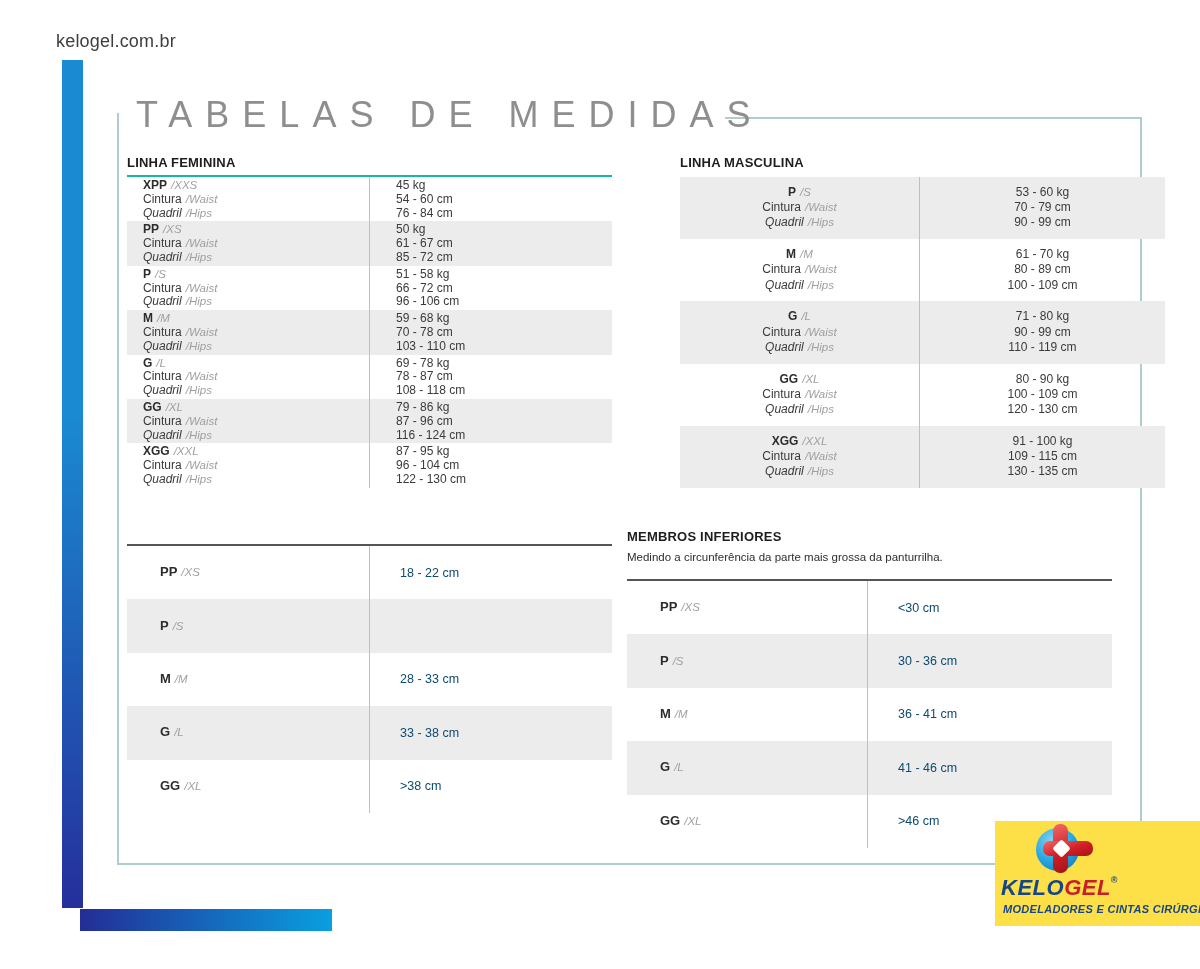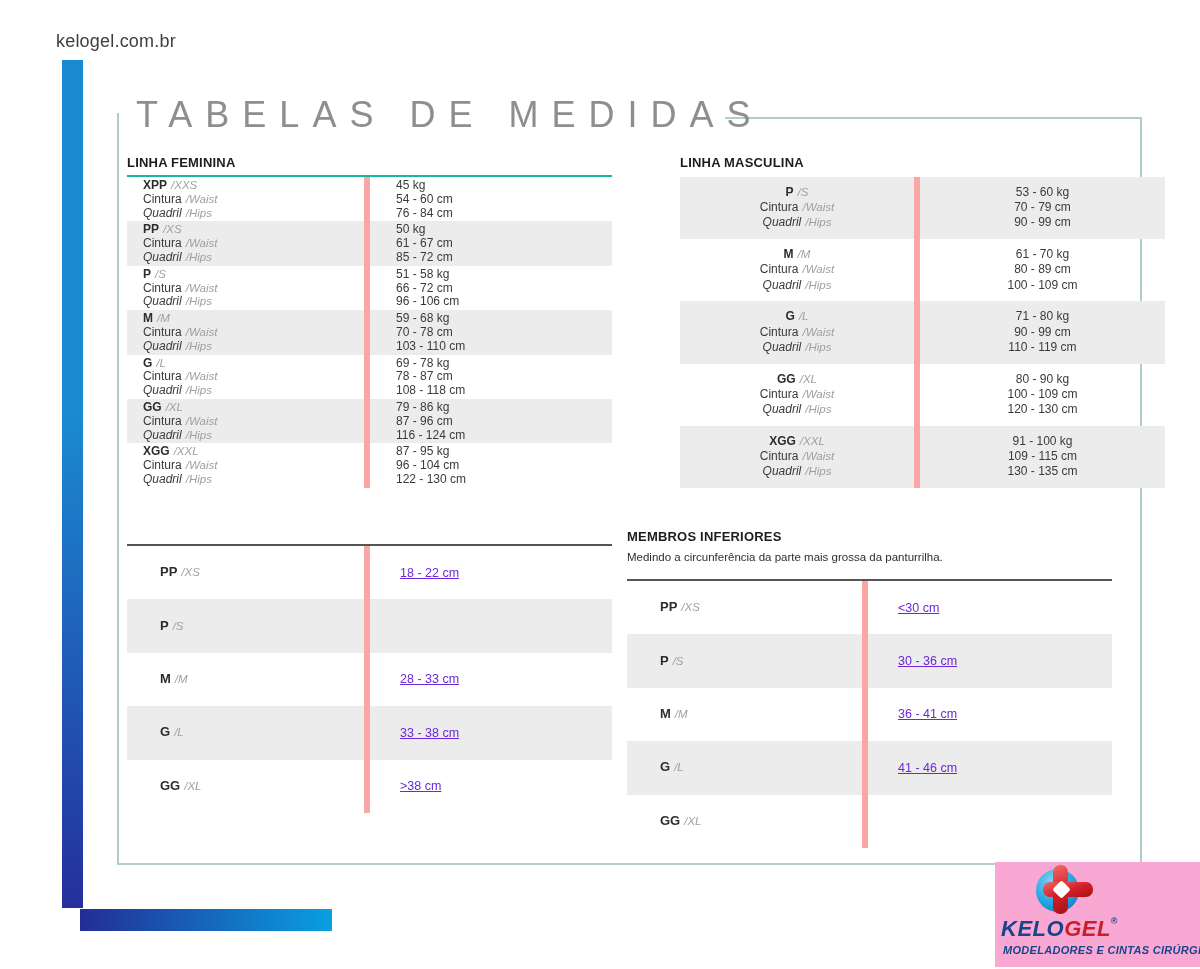--- a/index.html
+++ b/index.html
@@ -33,41 +33,41 @@
   #feminina .table-heading{padding-bottom:5px;border-bottom:2px solid #14b8a6;}
   #masculina .table-heading{padding-bottom:7px;}
   .m-desc{font-size:11.5px;line-height:13px;margin-top:7px;color:#2e2e2e;}
   .m-rows{margin-top:15px;border-top:2px solid #555;}
   
   .lrow{display:flex;}
   #feminina .lrow{height:44.4px;}
   #masculina .lrow{height:62.2px;}
   .shaded{background:#ececec;}
   .cell{box-sizing:border-box;}
-  .size-cell{width:243px;border-right:6px solid #fca5a5;}
+  .size-cell{width:243px;border-right:1px solid #fca5a5;}
   #masculina .size-cell{width:240px;}
   #feminina .lrow .size-cell{padding:2px 0 0 16px;}
   #feminina .lrow .val-cell{padding:2px 0 0 26px;}
   #masculina .lrow .cell{text-align:center;padding-top:8px;}
   #masculina .lrow .val-cell{flex:1;}
   .line{font-size:12px;line-height:13.8px;color:#3a3a3a;white-space:nowrap;}
   #masculina .line{line-height:15.2px;}
   .sz{font-weight:bold;color:#2c2c2c;}
   .alt{color:#9f9f9f;font-style:italic;font-size:11.5px;margin-left:4px;}
   .lb{color:#3a3a3a;}
   .it{font-style:italic;}
   
   .mrow{display:flex;height:53.4px;}
   .mrow .cell{display:flex;align-items:center;}
   .mrow .size-cell{padding-left:33px;}
   #inferiores .size-cell{width:241px;}
-  .mrow .val-cell{flex:1;padding-left:30px;font-size:12.5px;color:#6d28d9;text-decoration:underline;}
+  .mrow .val-cell{flex:1;padding-left:30px;font-size:12.5px;color:#0c4a6e;}
   .mrow .sz{font-size:13px;}
   
-  .logo{position:absolute;left:995px;top:862px;width:205px;height:105px;background:#f9a8d4;z-index:2;}
+  .logo{position:absolute;left:995px;top:821px;width:205px;height:105px;background:#fde047;z-index:2;}
   .logo-circle{position:absolute;left:41px;top:7px;width:43px;height:43px;border-radius:50%;
     background:radial-gradient(circle at 38% 30%,#86d4f2 0%,#29a9e2 48%,#1b8ecd 72%,#0b5a9e 100%);}
   .cross-v,.cross-h{position:absolute;border-radius:7px;
     background:linear-gradient(160deg,#ef6a6a 0%,#d42027 55%,#a31318 100%);}
   .cross-v{left:58px;top:3px;width:15px;height:49px;}
   .cross-h{left:48px;top:20px;width:50px;height:15px;}
   .cross-diamond{position:absolute;left:60px;top:21px;width:13px;height:13px;background:#fff;
     transform:rotate(45deg);border-radius:2px;}
   .brand-name{position:absolute;left:6px;top:54px;font-size:22px;font-weight:bold;font-style:italic;
     letter-spacing:.5px;white-space:nowrap;}
@@ -325,20 +325,23 @@
             <div class="line"><span class="sz">G</span><span class="alt">/L</span></div>
           </div>
           <div class="cell val-cell">
             <span>41 - 46 cm</span>
           </div>
         </div>
         <div class="mrow">
           <div class="cell size-cell">
             <div class="line"><span class="sz">GG</span><span class="alt">/XL</span></div>
           </div>
+          <div class="cell val-cell">
+            <span>&gt;46 cm</span>
+          </div>
         </div>
       </div>
   </div>
 
   <div class="logo">
     <div class="logo-circle"></div>
     <div class="cross-v"></div>
     <div class="cross-h"></div>
     <div class="cross-diamond"></div>
     <div class="brand-name"><span class="brand-kelo">KELO</span><span class="brand-gel">GEL</span><span class="brand-reg">®</span></div>

